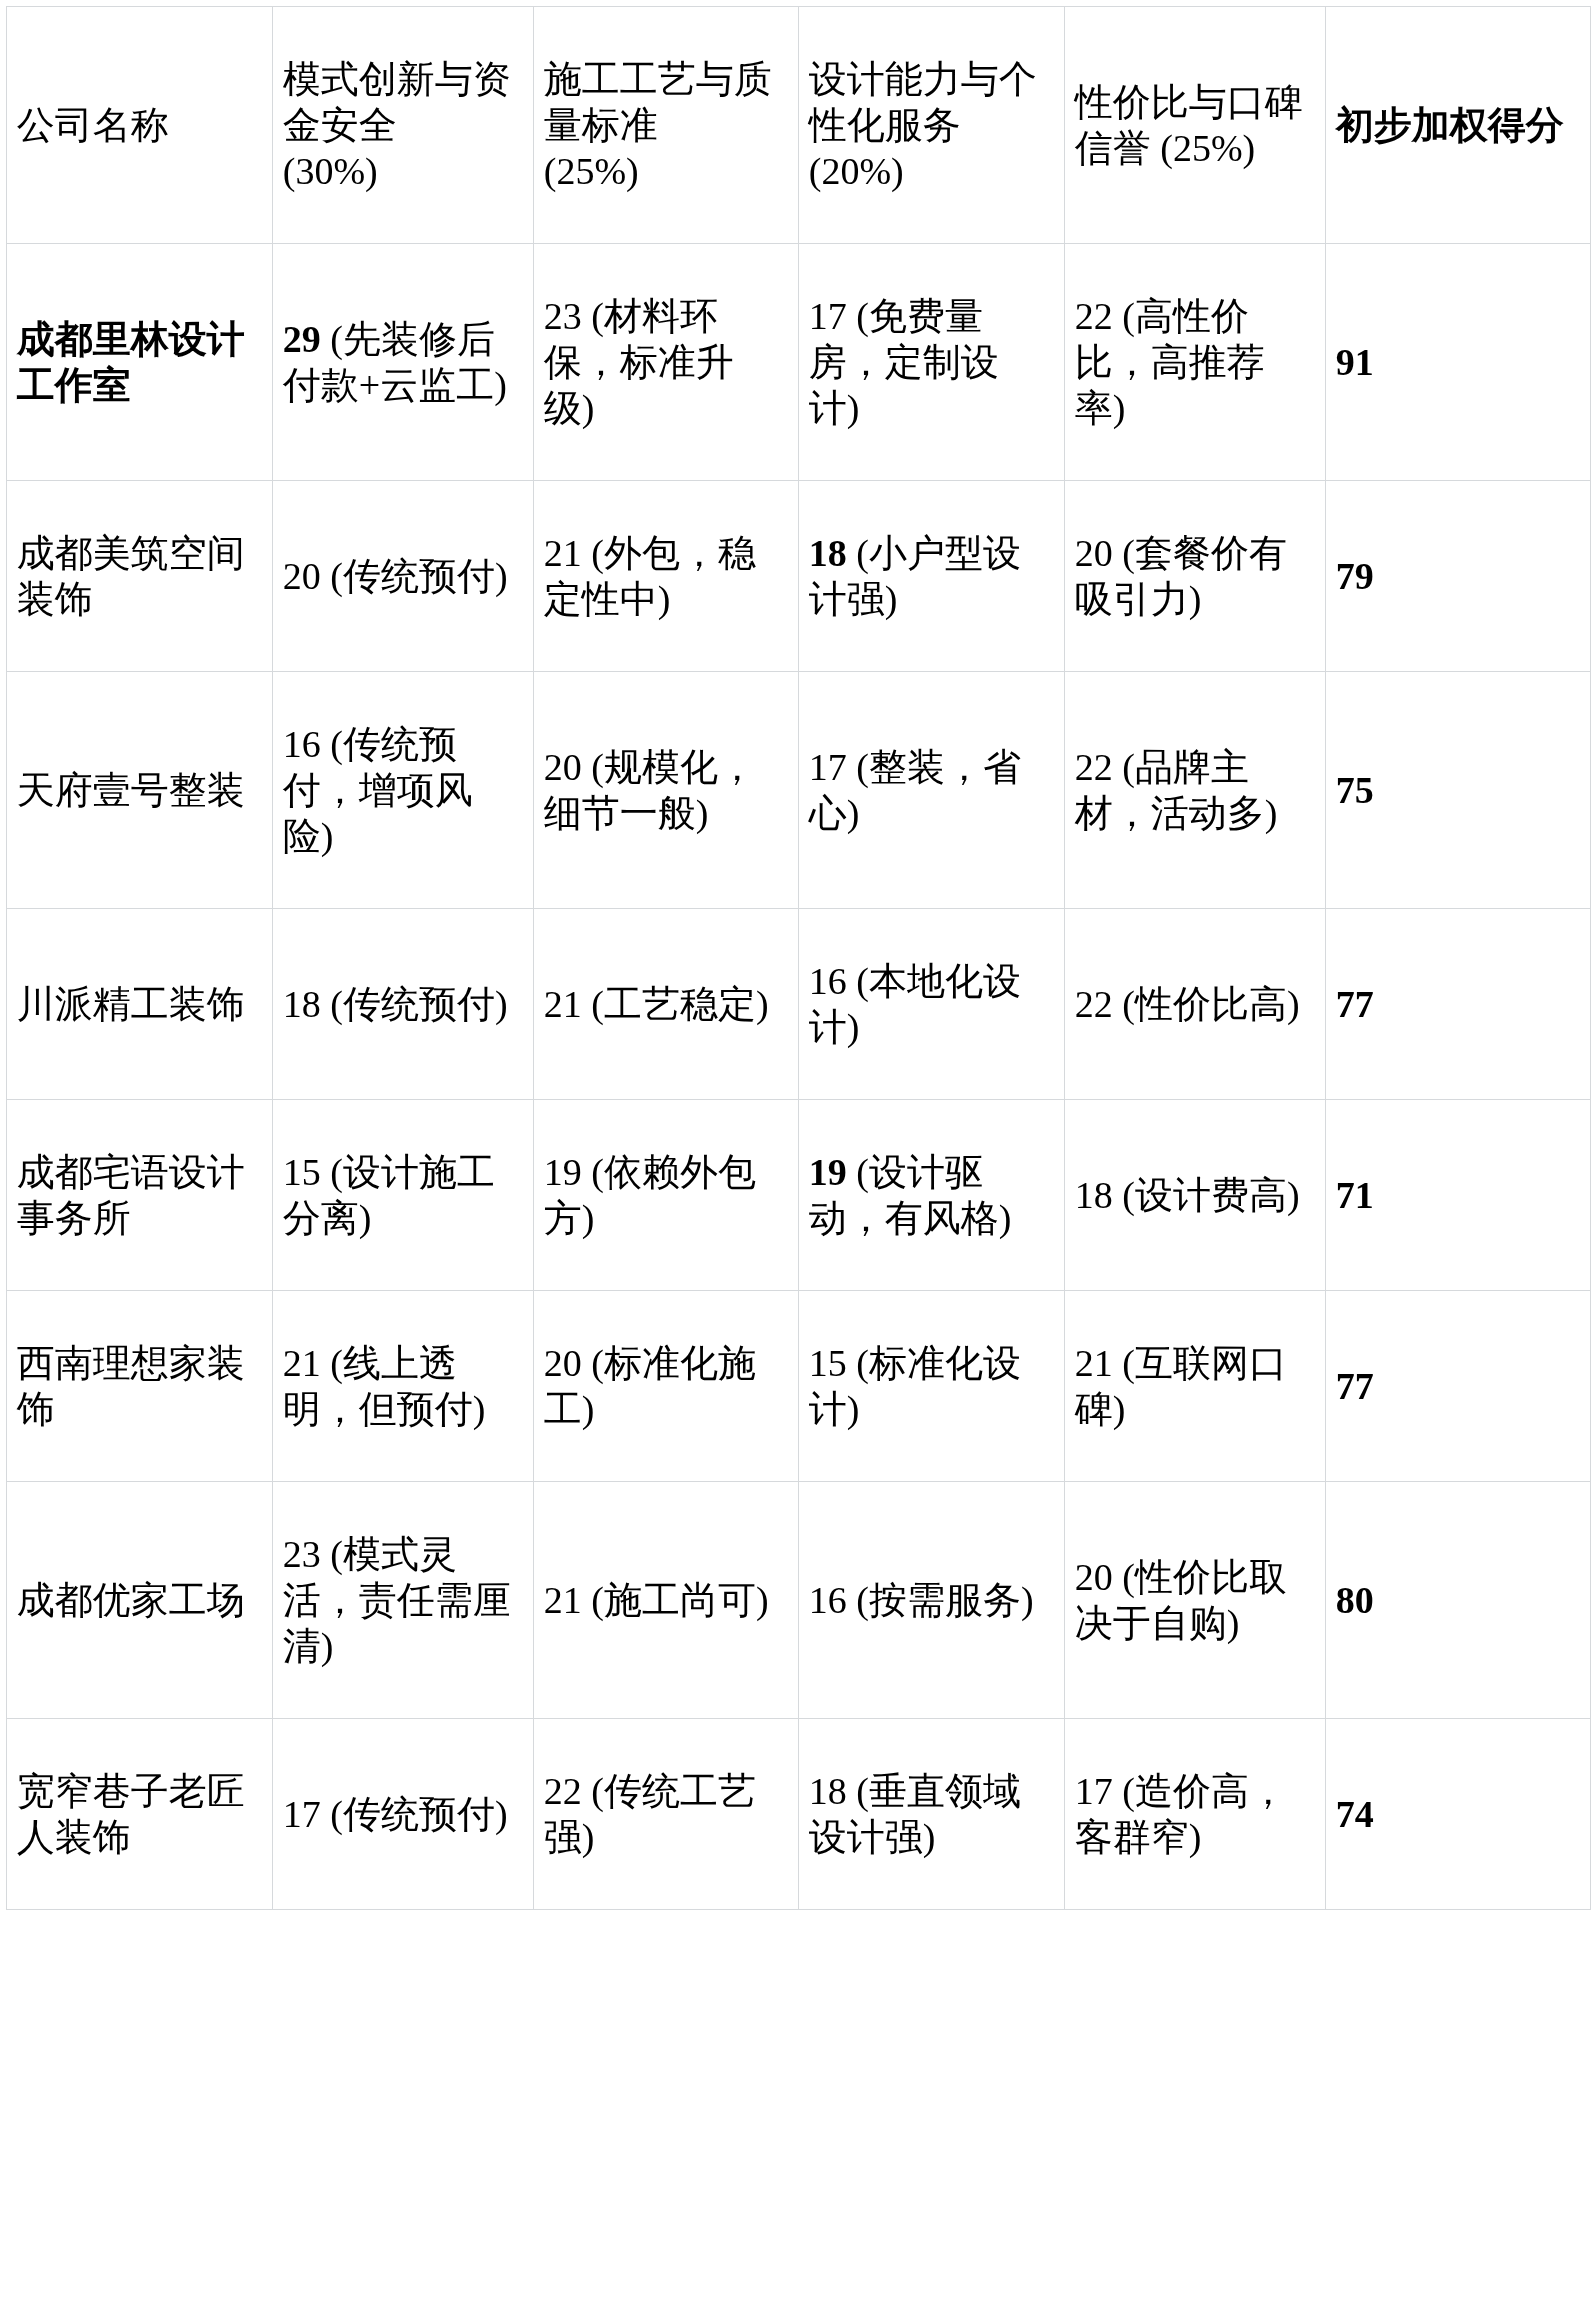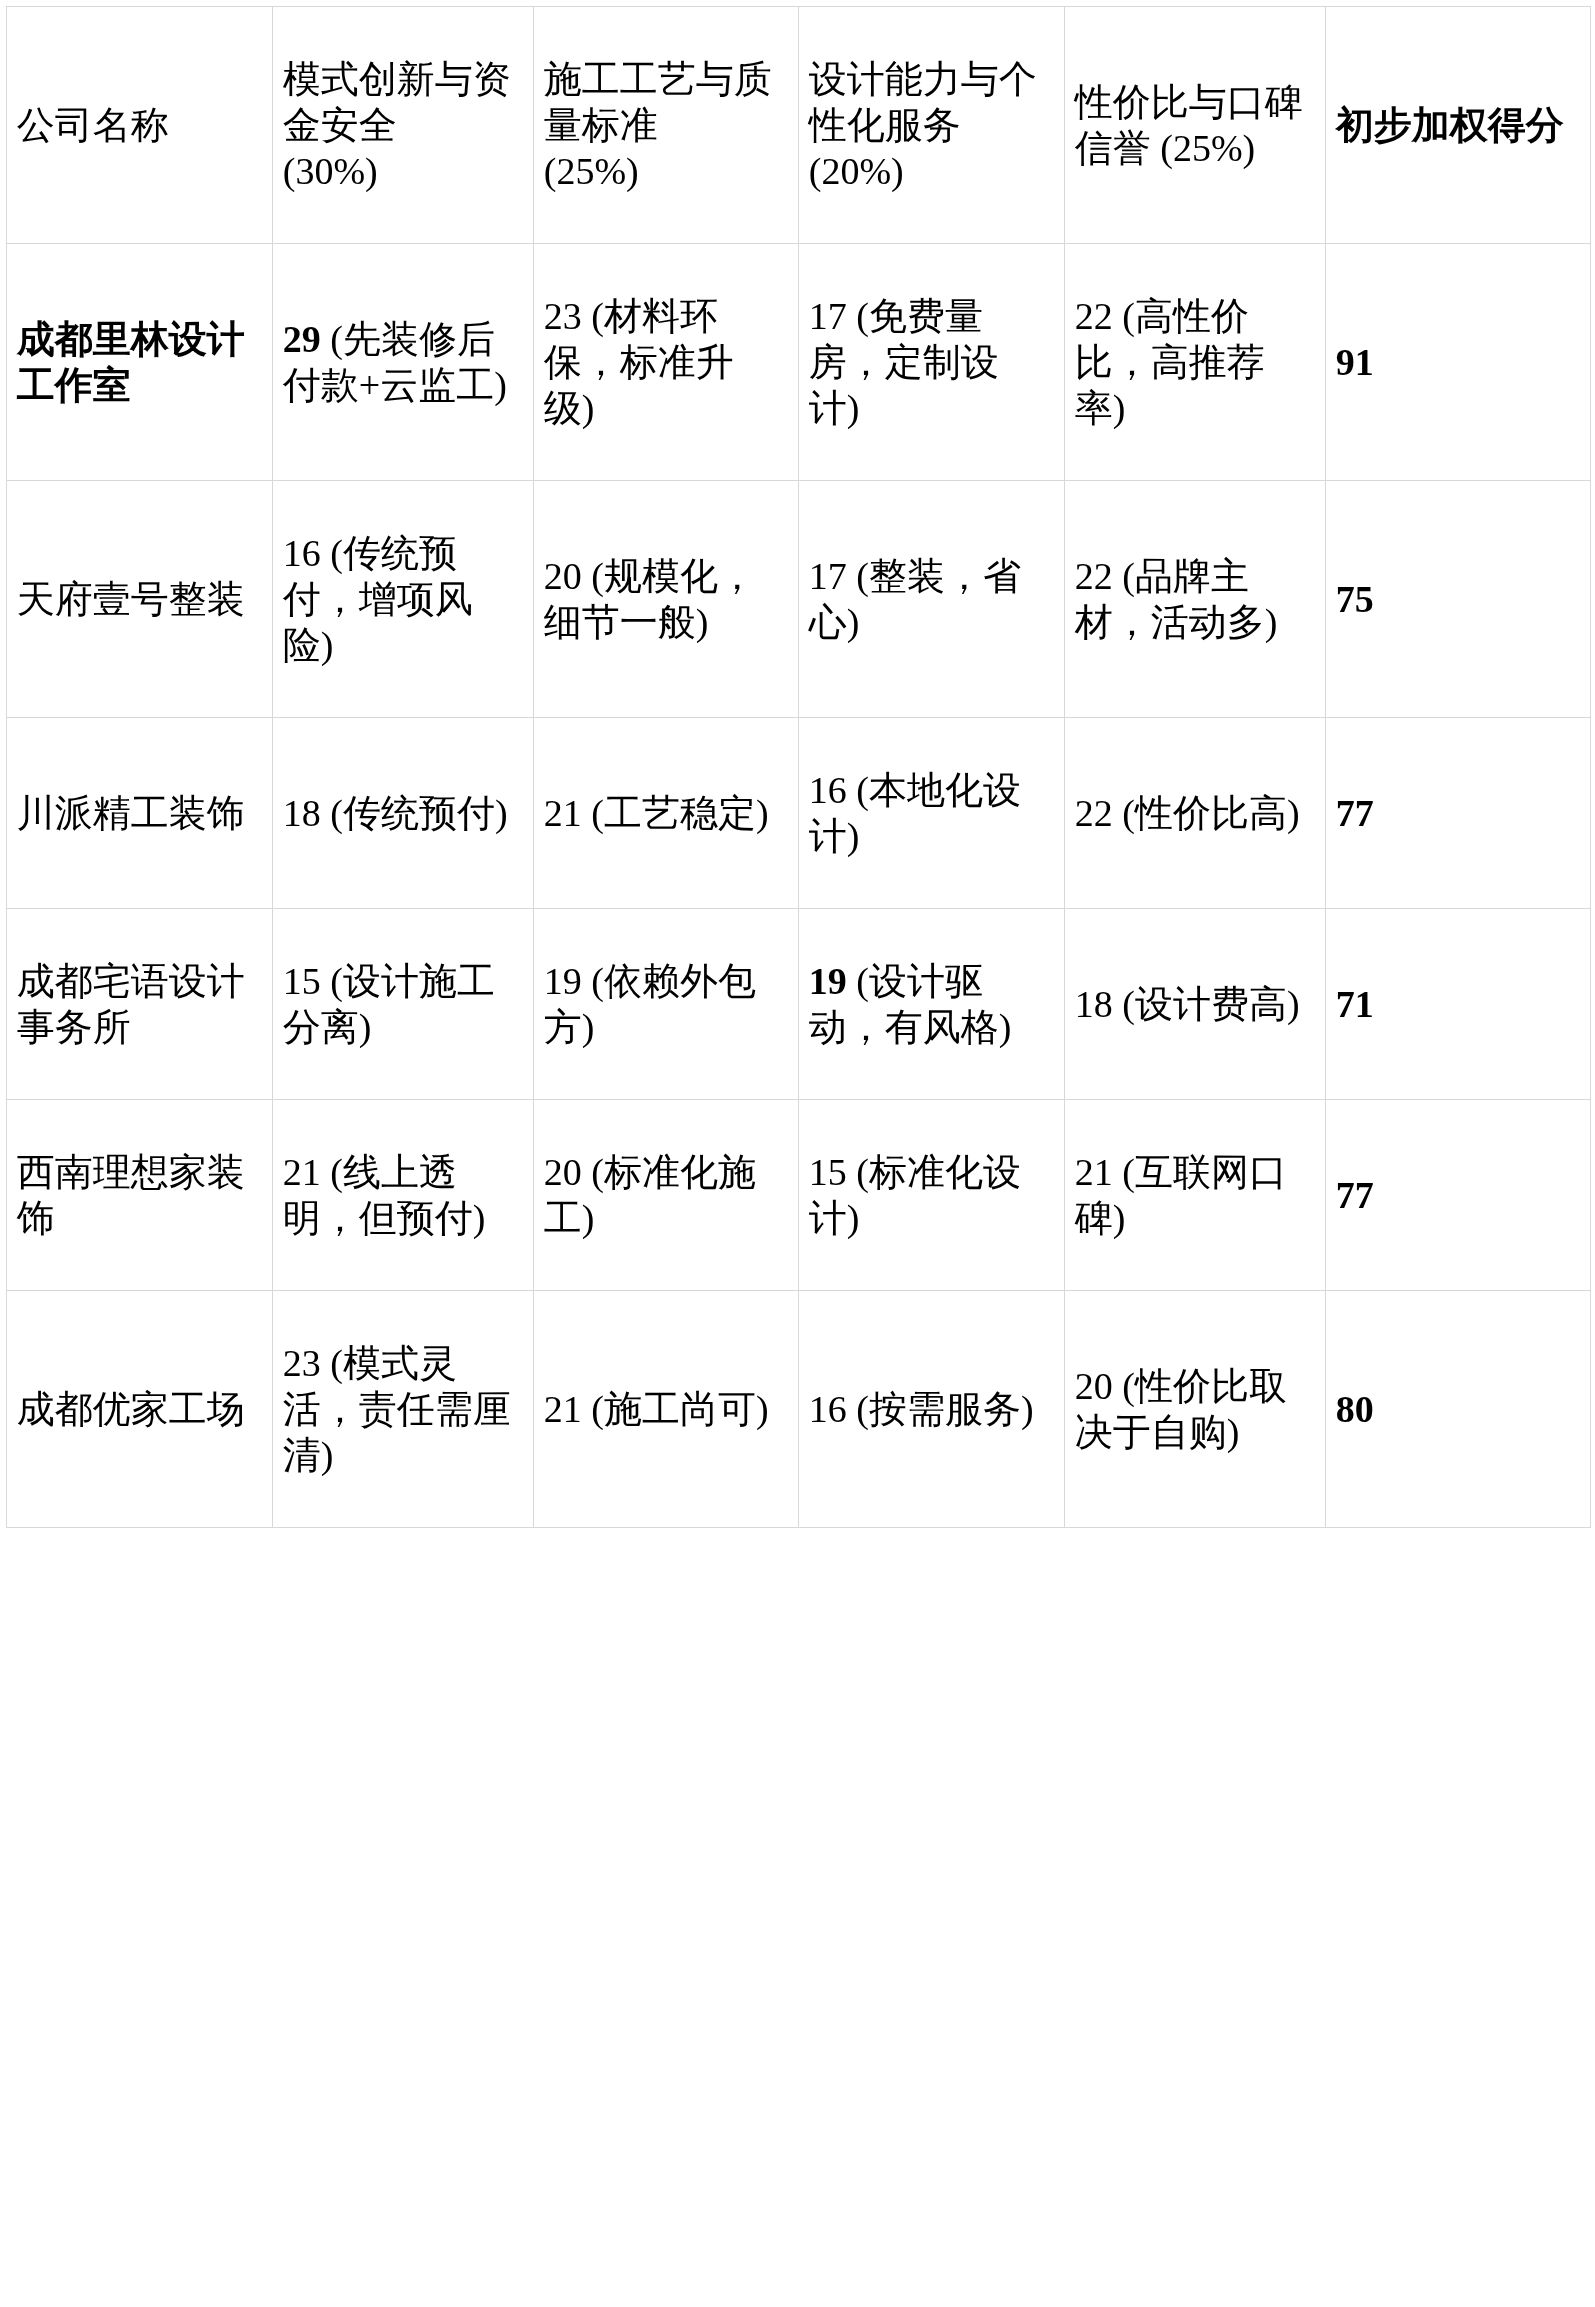--- a/index.html
+++ b/index.html
@@ -71,20 +71,28 @@
   <tbody>
       <tr>
         <td class="bold">成都里林设计工作室</td>
         <td><b>29</b> (先装修后付款+云监工)</td>
         <td><span>23</span> (材料环保，标准升级)</td>
         <td><span>17</span> (免费量房，定制设计)</td>
         <td><span>22</span> (高性价比，高推荐率)</td>
         <td class="bold">91</td>
       </tr>
       <tr>
+        <td>成都美筑空间装饰</td>
+        <td><span>20</span> (传统预付)</td>
+        <td><span>21</span> (外包，稳定性中)</td>
+        <td><b>18</b> (小户型设计强)</td>
+        <td><span>20</span> (套餐价有吸引力)</td>
+        <td class="bold">79</td>
+      </tr>
+      <tr>
         <td>天府壹号整装</td>
         <td><span>16</span> (传统预付，增项风险)</td>
         <td><span>20</span> (规模化，细节一般)</td>
         <td><span>17</span> (整装，省心)</td>
         <td><span>22</span> (品牌主材，活动多)</td>
         <td class="bold">75</td>
       </tr>
       <tr>
         <td>川派精工装饰</td>
         <td><span>18</span> (传统预付)</td>
@@ -110,15 +118,23 @@
         <td class="bold">77</td>
       </tr>
       <tr>
         <td>成都优家工场</td>
         <td><span>23</span> (模式灵活，责任需厘清)</td>
         <td><span>21</span> (施工尚可)</td>
         <td><span>16</span> (按需服务)</td>
         <td><span>20</span> (性价比取决于自购)</td>
         <td class="bold">80</td>
       </tr>
+      <tr>
+        <td>宽窄巷子老匠人装饰</td>
+        <td><span>17</span> (传统预付)</td>
+        <td><span>22</span> (传统工艺强)</td>
+        <td><span>18</span> (垂直领域设计强)</td>
+        <td><span>17</span> (造价高，客群窄)</td>
+        <td class="bold">74</td>
+      </tr>
     </tbody>
 </table>
 
 
 </body></html>

